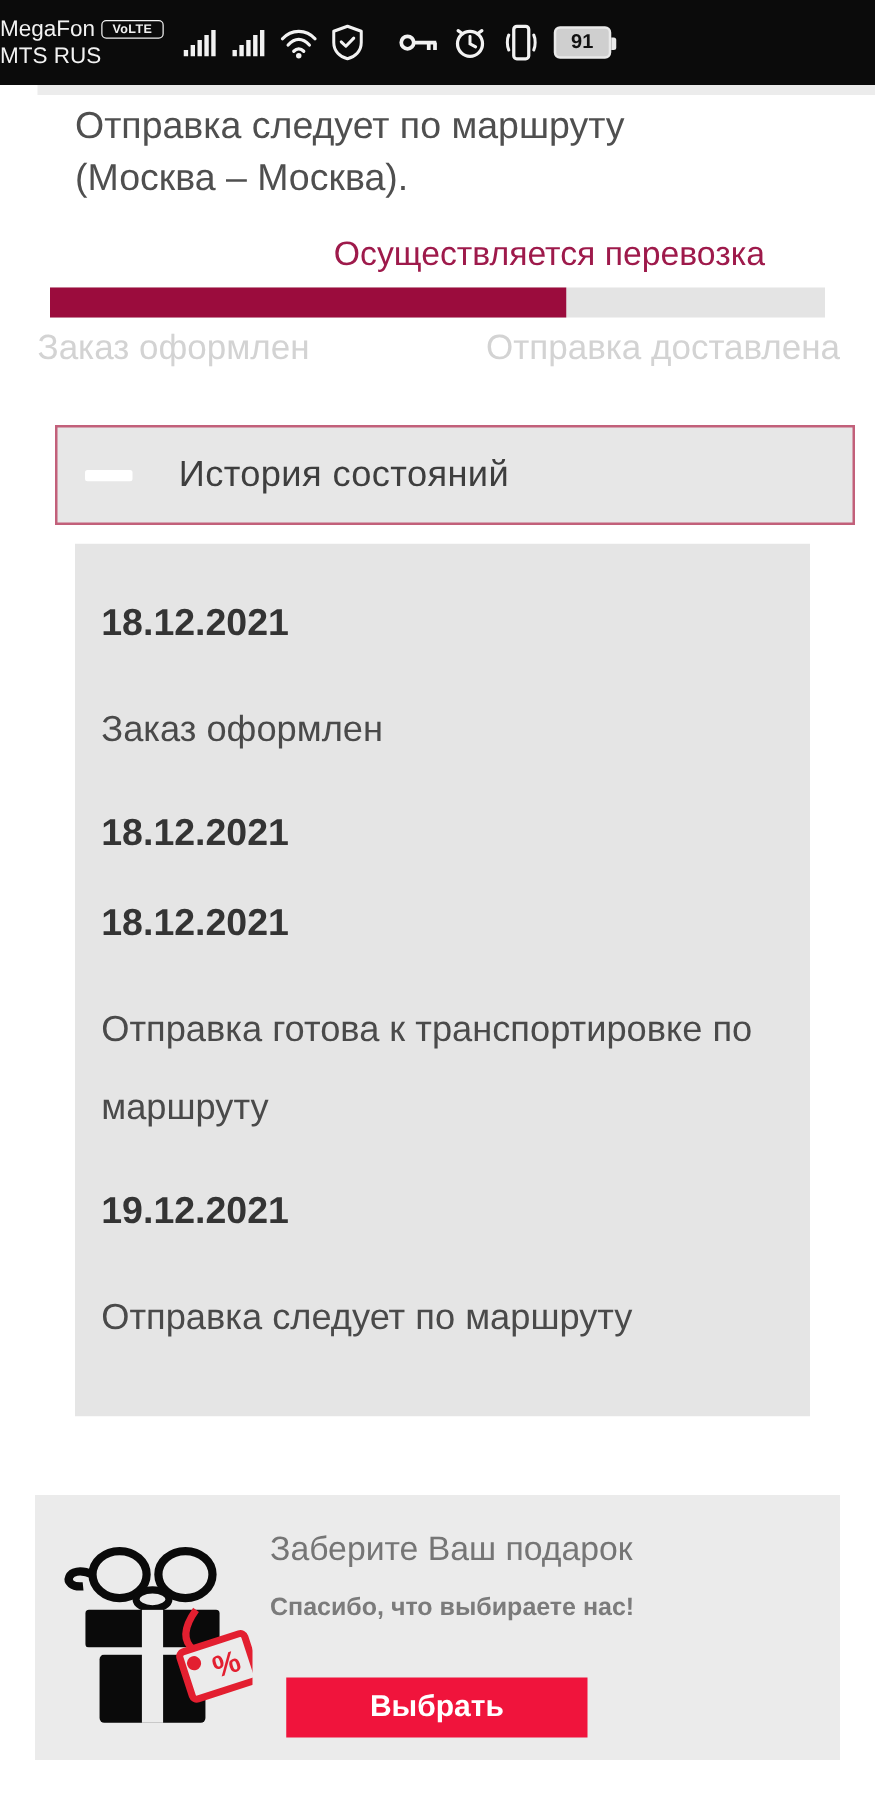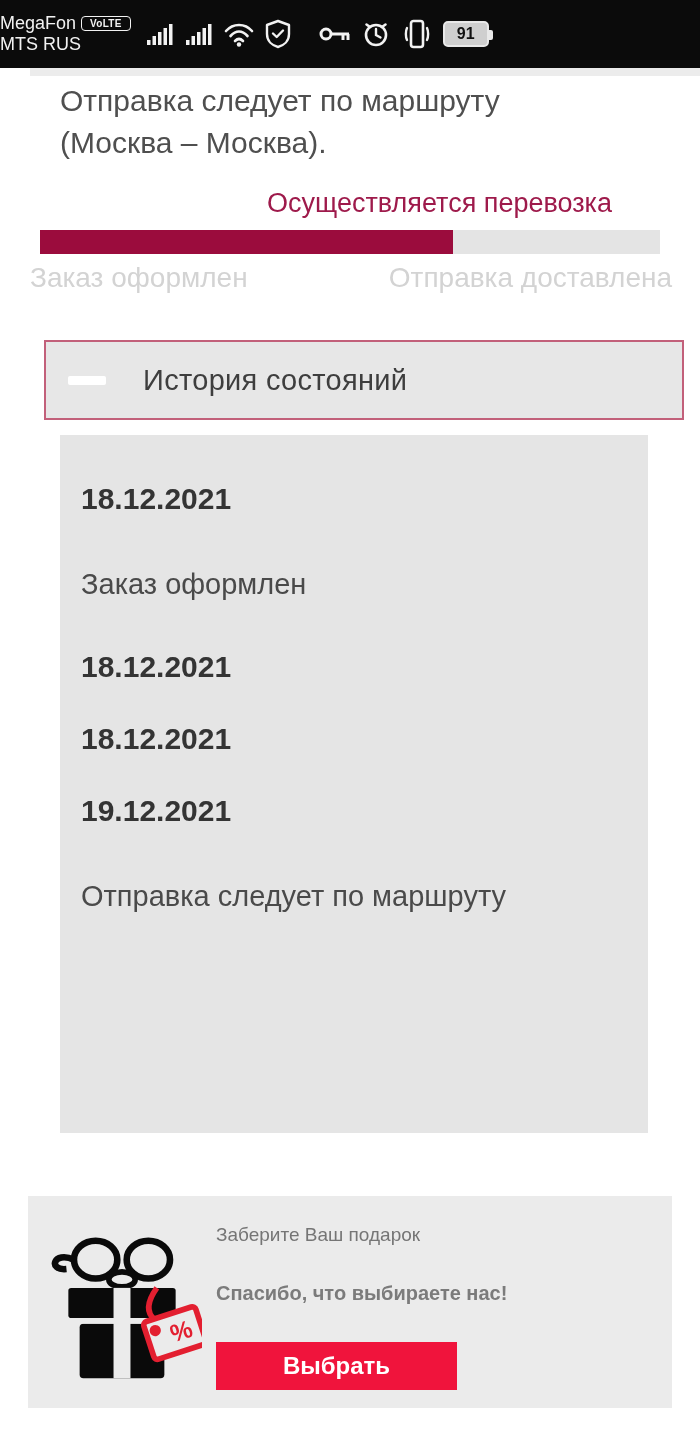--- a/index.html
+++ b/index.html
@@ -44,23 +44,23 @@
 
   .history-panel { position:absolute; left:60px; top:435px; width:588px; height:698px;
     background:#e5e5e5; padding:46px 20px 0 21px; }
   .entry-date { font-size:30px; font-weight:600; color:#343434; line-height:36px; margin-bottom:36px; }
   .entry-status { font-size:29px; font-weight:400; color:#4a4a4a; line-height:62px; margin-bottom:34px; }
 
   
   .promo { position:absolute; left:28px; top:1196px; width:644px; height:212px; background:#ebebeb; }
   .promo-icon { position:absolute; left:14px; top:26px; }
   .promo-body { position:absolute; left:188px; top:28px; width:440px; }
-  .promo-title { font-size:19px; color:#757575; margin-bottom:32px; }
+  .promo-title { font-size:27px; color:#757575; margin-bottom:16px; }
   .promo-text { font-size:20px; font-weight:600; color:#7b7b7b; line-height:31px; }
-  .promo-button { position:absolute; left:188px; top:146px; width:241px; height:48px; border:none;
+  .promo-button { position:absolute; left:201px; top:146px; width:241px; height:48px; border:none;
     background:#f0143c; color:#ffffff; font-size:24px; font-weight:bold;
     font-family:"Liberation Sans","DejaVu Sans",sans-serif; display:flex; align-items:center;
     justify-content:center; cursor:pointer; }
 </style>
 </head>
 <body>
 
 <div class="screen">
 
   <div class="status-bar">
@@ -167,20 +167,21 @@
   <div class="history-panel">
     <div>
       <div class="entry-date">18.12.2021</div>
       <div class="entry-status">Заказ оформлен</div>
     </div>
     <div>
       <div class="entry-date">18.12.2021</div>
     </div>
     <div>
       <div class="entry-date">18.12.2021</div>
+      <div class="entry-status">Отправка готова к транспортировке по маршруту</div>
     </div>
     <div>
       <div class="entry-date">19.12.2021</div>
       <div class="entry-status">Отправка следует по маршруту</div>
     </div>
   </div>
 
   <div class="promo">
     <div class="promo-icon">
       <svg width="160" height="160" viewBox="0 0 170 170">

